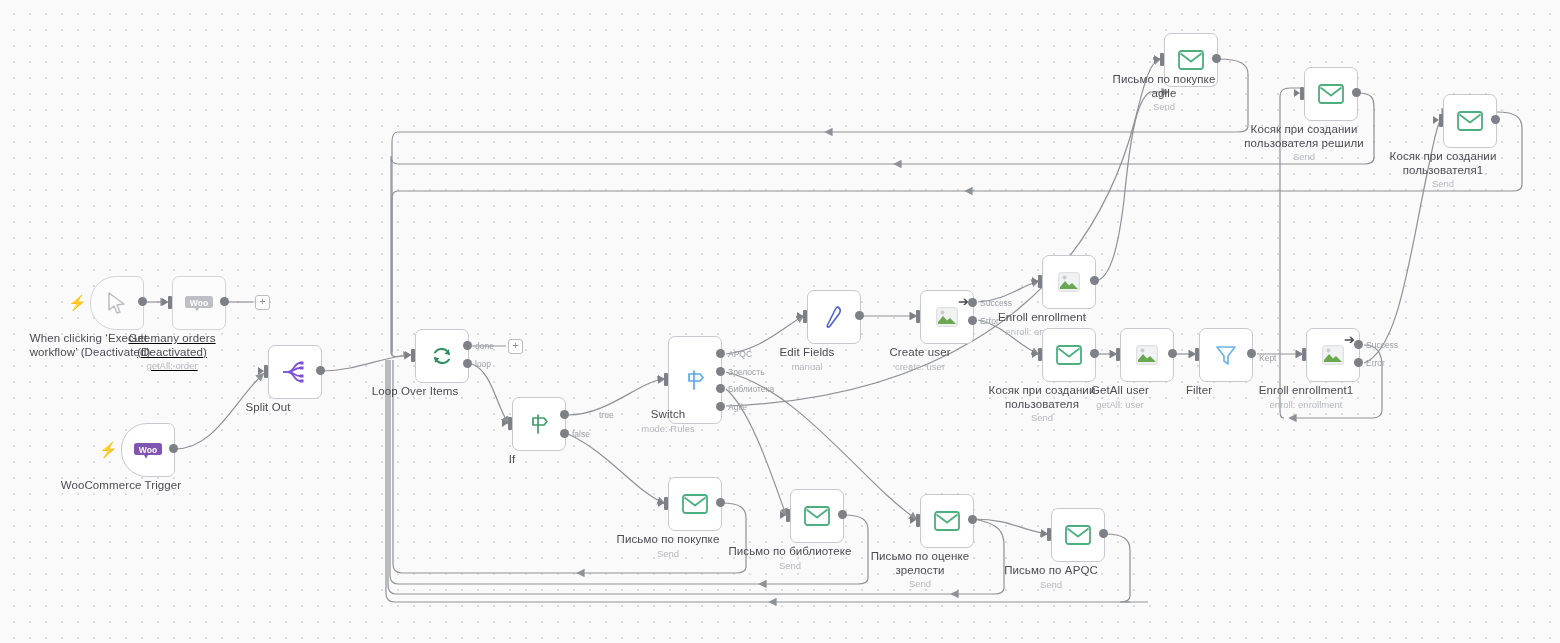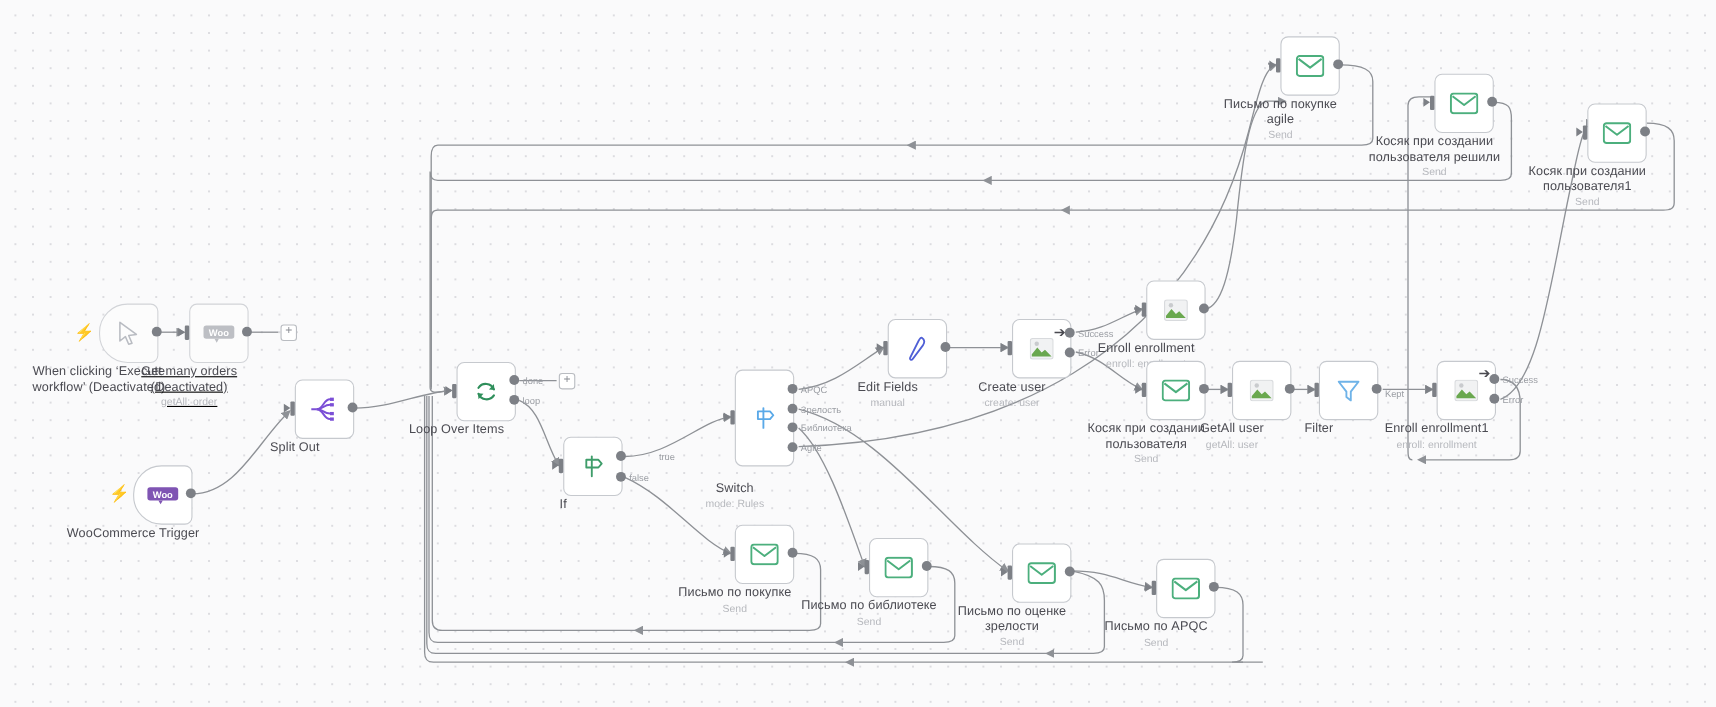--- a/index.html
+++ b/index.html
@@ -244,21 +244,21 @@
 
     <div class="port" style="left:48px;top:13px;"></div>
     <div class="plabel" style="left:60px;top:14px;">APQC</div>
     <div class="port" style="left:48px;top:31px;"></div>
     <div class="plabel" style="left:60px;top:32px;">Зрелость</div>
     <div class="port" style="left:48px;top:48px;"></div>
     <div class="plabel" style="left:60px;top:49px;">Библиотека</div>
     <div class="port" style="left:48px;top:66px;"></div>
     <div class="plabel" style="left:60px;top:67px;">Agile</div>
 
-    <div class="labels" style="top:102px;">
+    <div class="labels" style="top:72px;">
       <div class="ntitle">Switch</div>
       <div class="nsub">mode: Rules</div>
     </div>
   </div>
 
   <div class="node" style="left:807px;top:290px;">
     <div class="nbox">
       <svg class="icn" width="24" height="26" viewBox="0 0 24 26">
         <path d="M16 3 C19 5 19 7 17 10 L8 22 C6.5 24 4.5 23 5.5 21 L13 6 C14 4 15 2.5 16 3 Z" fill="none" stroke="#4f5fd6" stroke-width="1.6" stroke-linejoin="round"></path>
       </svg>
@@ -374,21 +374,21 @@
 
   <div class="node" style="left:1164px;top:33px;">
     <div class="nbox">
       <svg class="icn" width="26" height="20" viewBox="0 0 26 20">
         <rect x="1" y="1" width="24" height="18" rx="2.5" fill="none" stroke="#4caf7d" stroke-width="1.8"></rect>
         <path d="M2.5 3.5 L13 11.5 L23.5 3.5" fill="none" stroke="#4caf7d" stroke-width="1.8" stroke-linejoin="round"></path>
       </svg>
     </div>
     <div class="inport" style="left:-4px;top:20px;"></div>
     <div class="port" style="left:48px;top:21px;"></div>
-    <div class="labels" style="top:56px;">
+    <div class="labels" style="top:40px;">
       <div class="ntitle w3">Письмо по покупке agile</div>
       <div class="nsub">Send</div>
     </div>
   </div>
 
   <div class="node" style="left:1304px;top:67px;">
     <div class="nbox">
       <svg class="icn" width="26" height="20" viewBox="0 0 26 20">
         <rect x="1" y="1" width="24" height="18" rx="2.5" fill="none" stroke="#4caf7d" stroke-width="1.8"></rect>
         <path d="M2.5 3.5 L13 11.5 L23.5 3.5" fill="none" stroke="#4caf7d" stroke-width="1.8" stroke-linejoin="round"></path>

